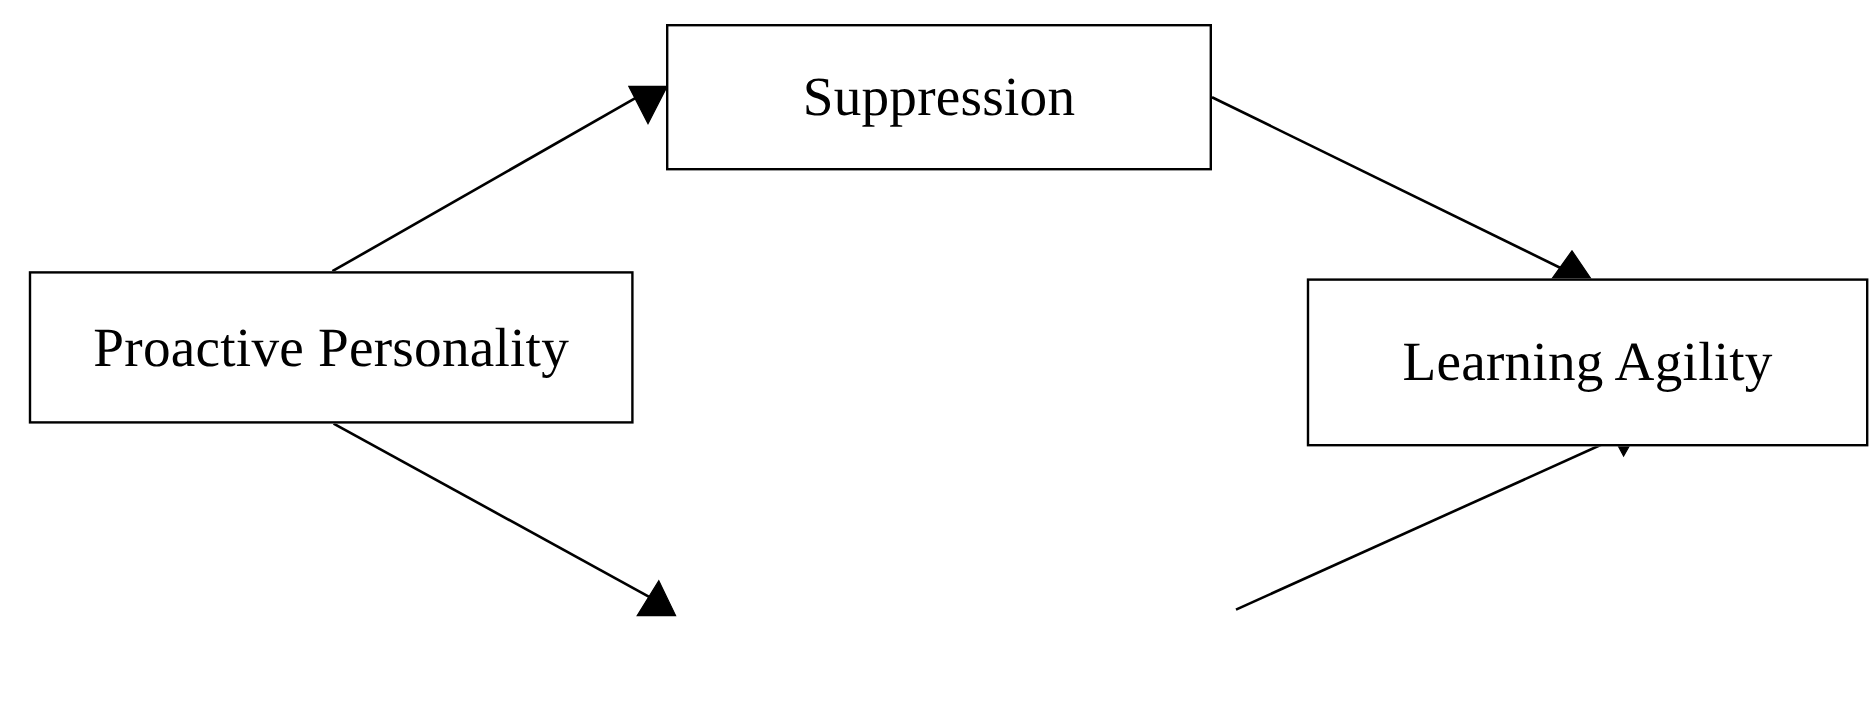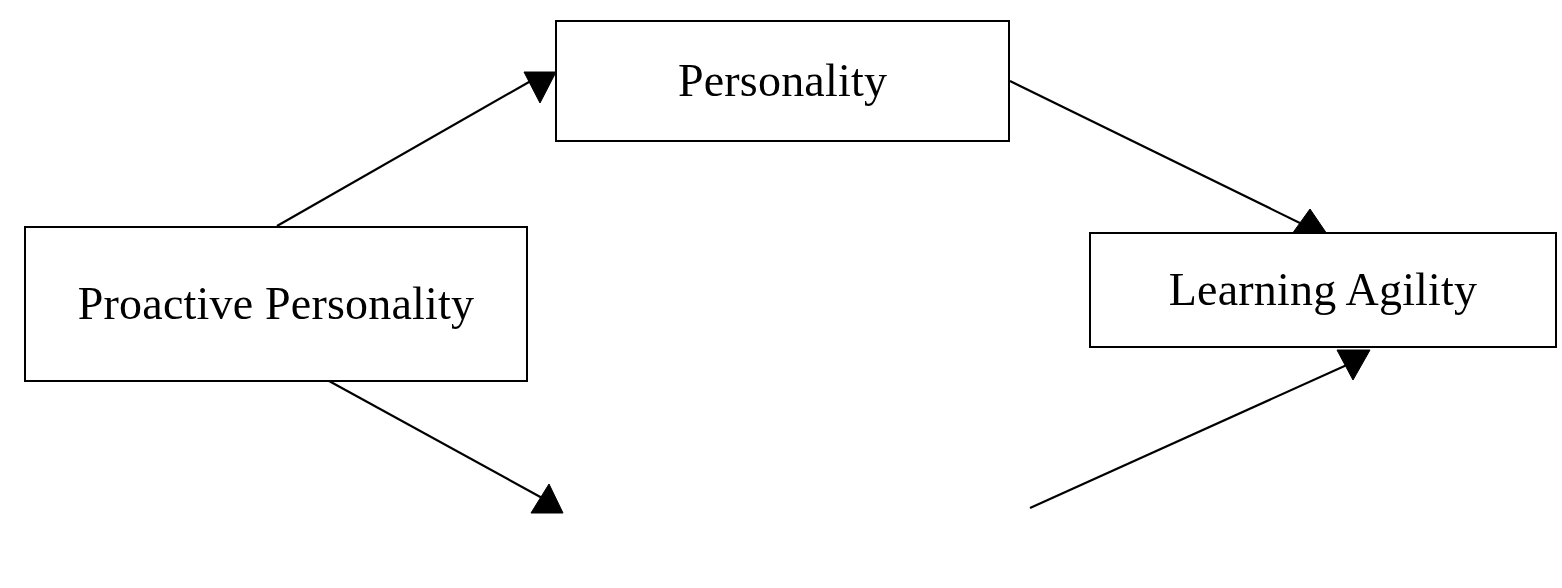--- a/index.html
+++ b/index.html
@@ -36,30 +36,30 @@
   }
   .node-label {
     font-family: "Liberation Serif", "DejaVu Serif", serif;
     color: #000000;
     font-size: 46px;
     line-height: 1;
     letter-spacing: 0.2px;
     white-space: nowrap;
   }
   #node-proactive-personality {
-    left: 24px;  top: 226px;  width: 504px;  height: 156px;
+    left: 24px;  top: 226px;  width: 504px;  height: 127px;
   }
   #node-reappraisal {
     left: 555px; top: 20px;   width: 455px;  height: 122px;
   }
   #node-suppression {
     left: 562px; top: 444px;  width: 468px;  height: 130px;
   }
   #node-learning-agility {
-    left: 1089px; top: 232px; width: 468px;  height: 116px;
+    left: 1089px; top: 232px; width: 468px;  height: 140px;
   }
 </style>
 </head>
 <body>
 
 <div id="diagram-canvas">
 
   <svg id="diagram-svg" width="1562" height="588" viewBox="0 0 1562 588">
 
     <g>
@@ -77,21 +77,21 @@
       <polygon points="549,484 563,513 531,513" fill="#000000" stroke="#000000" stroke-width="1"></polygon>
     </g>
 
     <g>
       <line x1="1030" y1="508" x2="1349" y2="364" stroke="#000000" stroke-width="2.2"></line>
       <polygon points="1337,350 1370,350 1353,380" fill="#000000" stroke="#000000" stroke-width="1"></polygon>
     </g>
   </svg>
 
   <div class="node-box" id="node-reappraisal">
-    <span class="node-label">Personality</span>
+    <span class="node-label">Suppression</span>
   </div>
 
   <div class="node-box" id="node-proactive-personality">
     <span class="node-label">Proactive Personality</span>
   </div>
 
   <div class="node-box" id="node-learning-agility">
     <span class="node-label">Learning Agility</span>
   </div>
 

